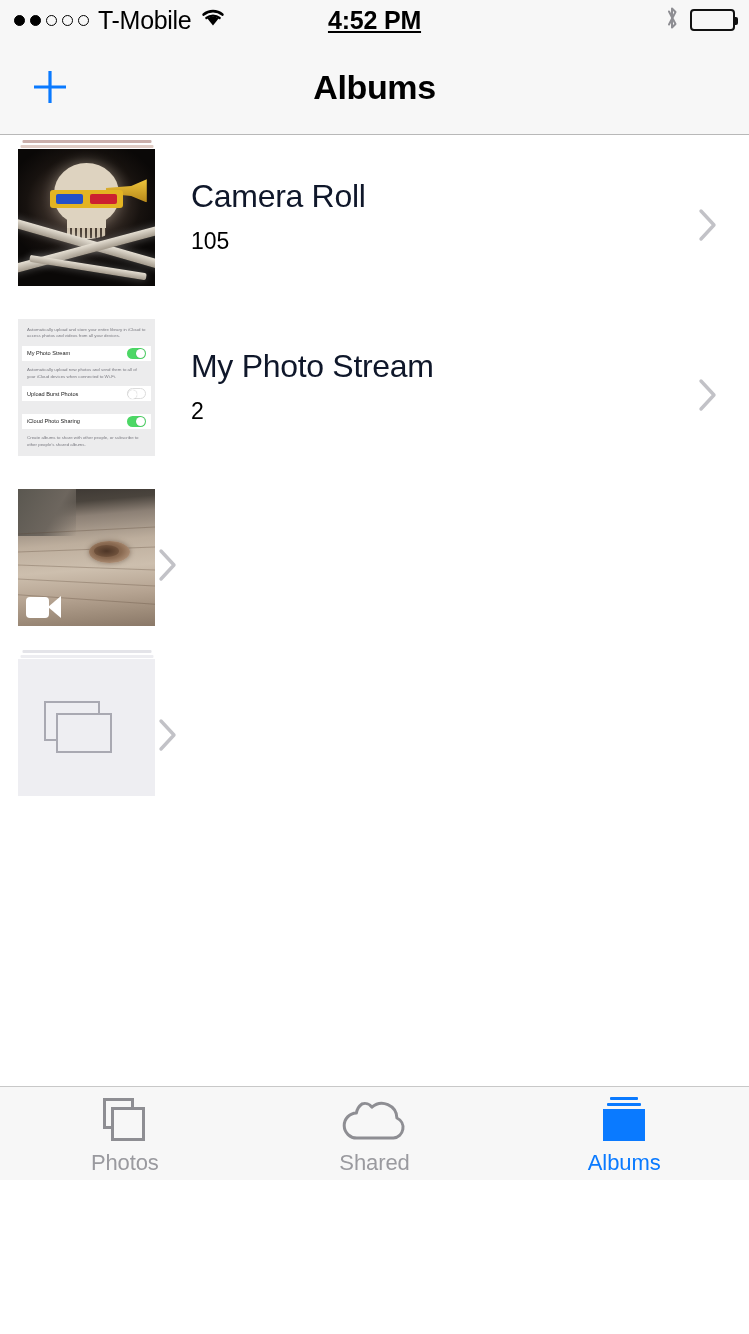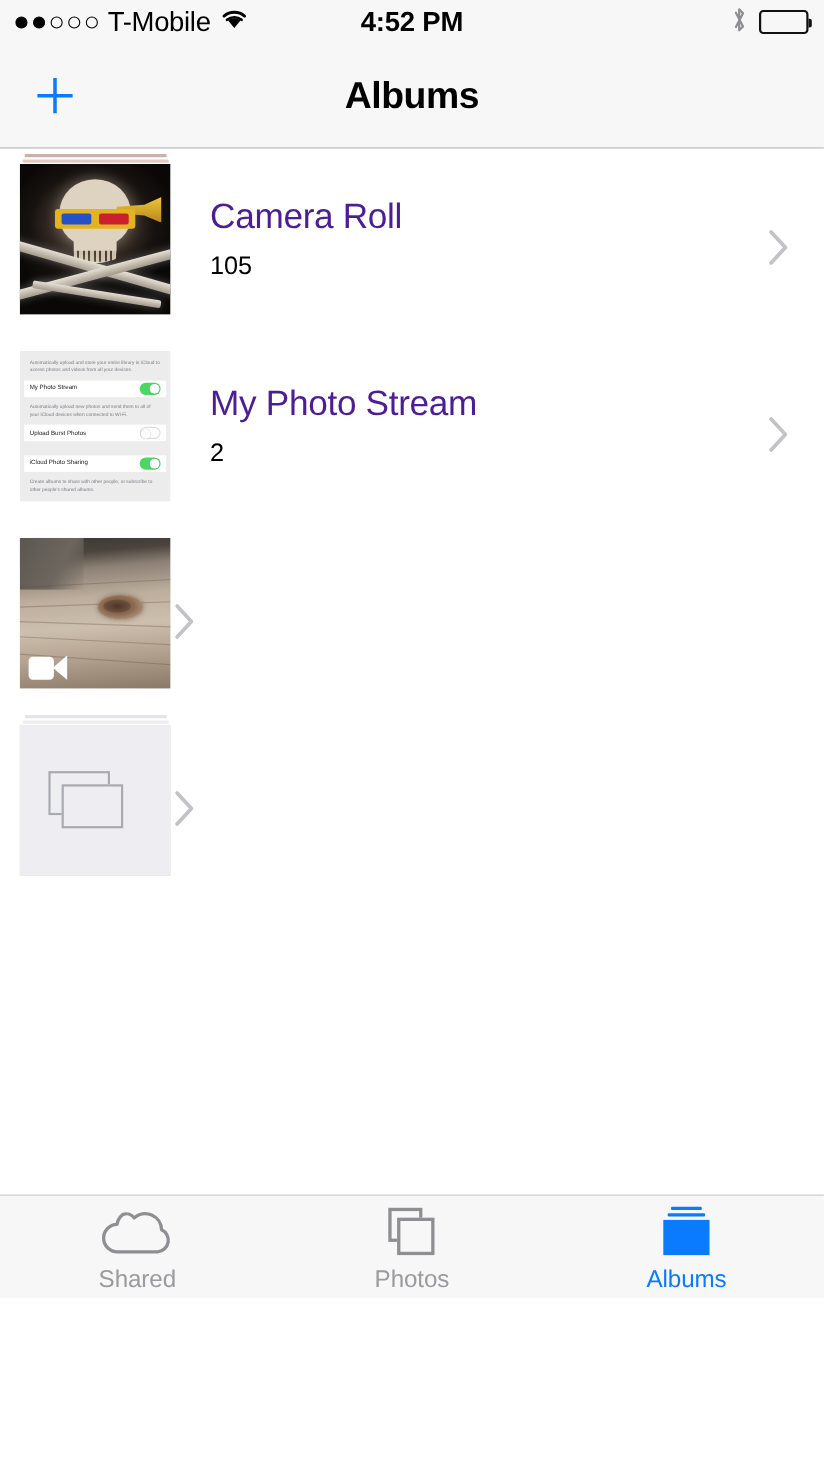--- a/index.html
+++ b/index.html
@@ -60,20 +60,21 @@
   .wifi-icon { display: block; margin-bottom: 2px; }
   .status-center {
     position: absolute;
     left: 0; right: 0;
     text-align: center;
     font-size: 25px;
     font-weight: bold;
     color: #000;
     letter-spacing: -0.2px;
     pointer-events: none;
+    text-decoration: underline;
   }
   .status-right {
     margin-left: auto;
     display: flex;
     align-items: center;
     gap: 10px;
     position: relative;
     z-index: 2;
   }
   .battery {
@@ -371,21 +372,21 @@
 
   
   .row-text {
     flex: 1 1 auto;
     padding-left: 36px;
     padding-top: 43px;
     min-width: 0;
   }
   .album-name {
     font-size: 32px;
-    color: #4c1d95;
+    color: #0f172a;
     letter-spacing: -0.3px;
     line-height: 1.15;
     white-space: nowrap;
   }
   .album-count {
     margin-top: 13px;
     font-size: 23px;
     color: #000;
     letter-spacing: -0.1px;
   }
@@ -618,35 +619,35 @@
         </svg>
       </div>
     </div>
 
   </div>
 
   <div class="tab-bar">
 
     <div class="tab">
       <div class="tab-icon">
-        <svg width="68" height="46" viewBox="0 0 68 46">
-          <path d="M16 41 a12.5 12.5 0 0 1 -0.6 -25 a14 14 0 0 1 5.5 -9 a8.5 8.5 0 0 1 10 3.2 a15 15 0 0 1 25 10.8 a10.5 10.5 0 0 1 -3.5 20 Z" fill="none" stroke="#8e8e93" stroke-width="3" stroke-linejoin="round"></path>
-        </svg>
-      </div>
-      <div class="tab-label">Shared</div>
-    </div>
-
-    <div class="tab">
-      <div class="tab-icon">
         <span class="ic-photos">
           <span class="sq back"></span>
           <span class="sq front"></span>
         </span>
       </div>
       <div class="tab-label">Photos</div>
+    </div>
+
+    <div class="tab">
+      <div class="tab-icon">
+        <svg width="68" height="46" viewBox="0 0 68 46">
+          <path d="M16 41 a12.5 12.5 0 0 1 -0.6 -25 a14 14 0 0 1 5.5 -9 a8.5 8.5 0 0 1 10 3.2 a15 15 0 0 1 25 10.8 a10.5 10.5 0 0 1 -3.5 20 Z" fill="none" stroke="#8e8e93" stroke-width="3" stroke-linejoin="round"></path>
+        </svg>
+      </div>
+      <div class="tab-label">Shared</div>
     </div>
 
     <div class="tab active">
       <div class="tab-icon">
         <span class="ic-albums">
           <span class="line l1"></span>
           <span class="line l2"></span>
           <span class="body"></span>
         </span>
       </div>

